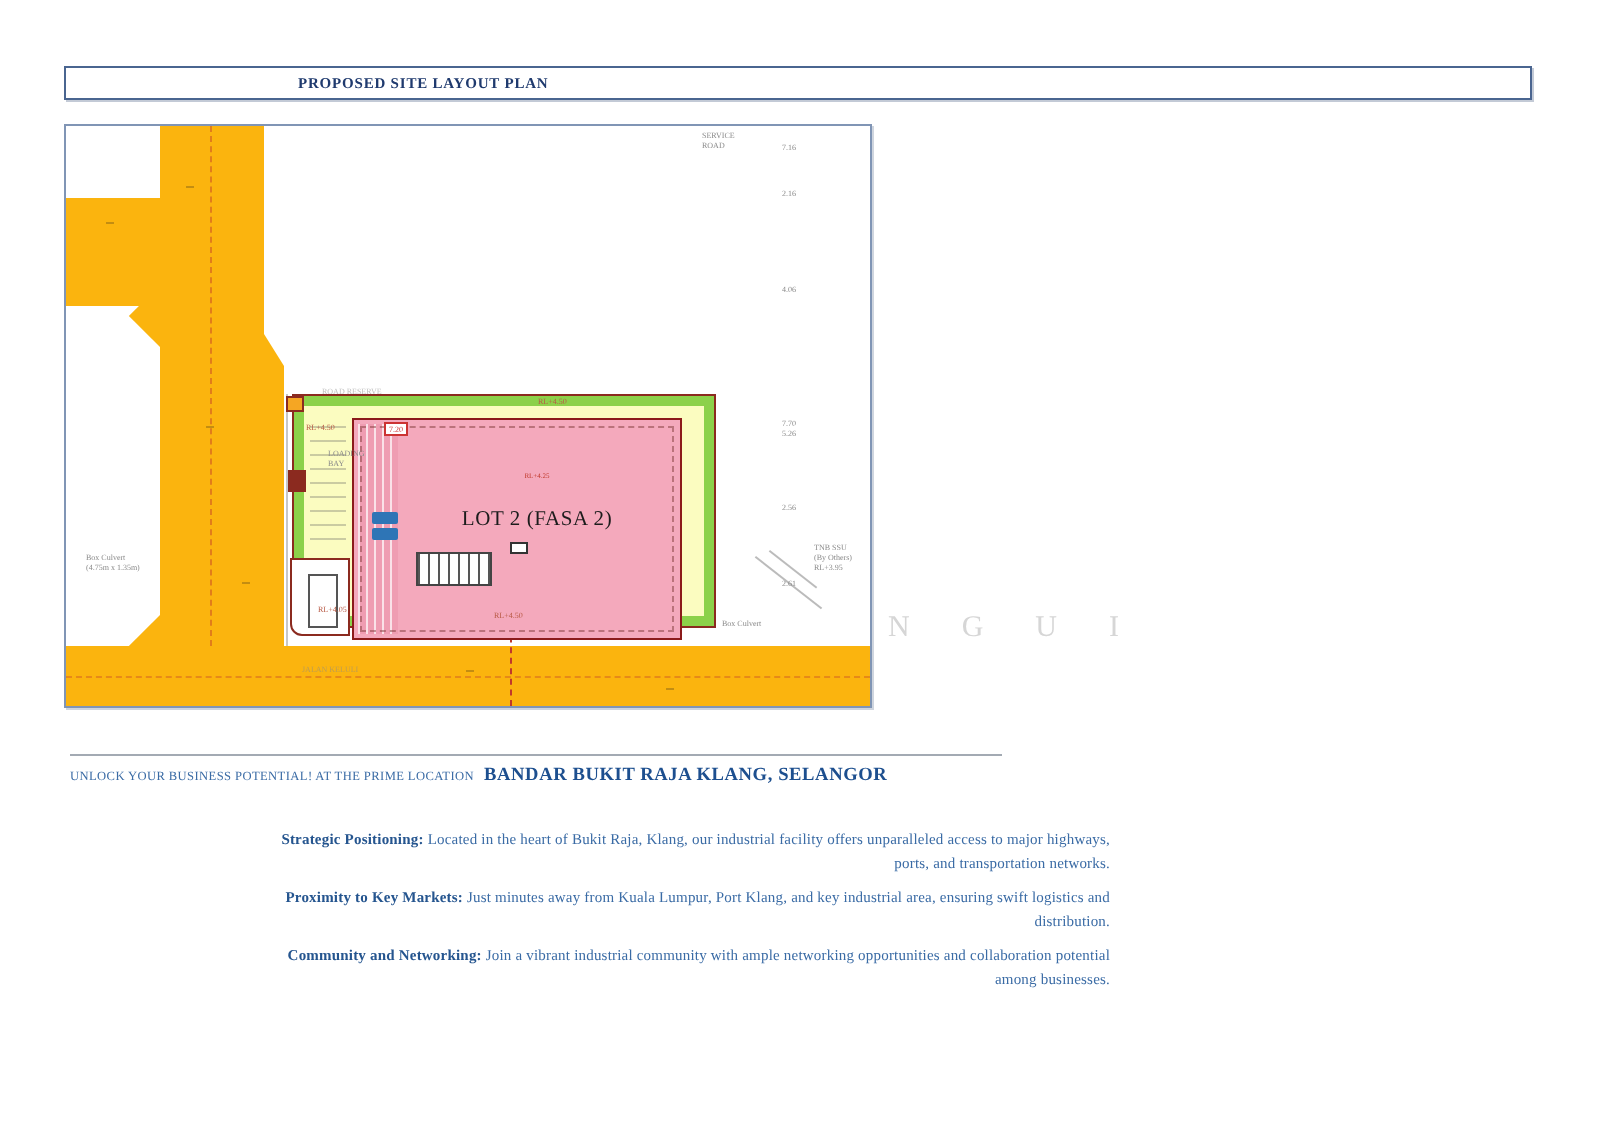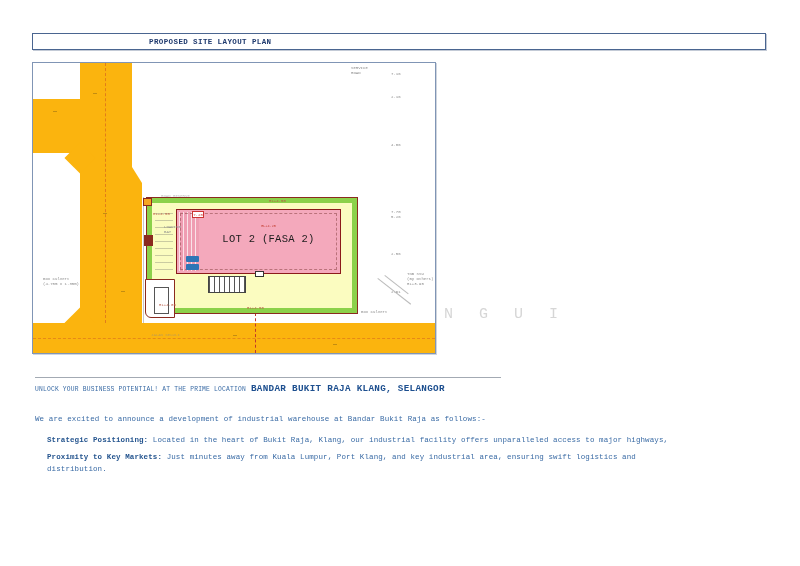--- a/index.html
+++ b/index.html
@@ -1,18 +1,19 @@
 <!DOCTYPE html>
 <html style="--road: #FBB40E; --site: #FBFCC0; --green-buffer: #8CD14A; --building: #F4A9BC; --accent-blue: #2E75B6; --text-blue: #3a6ba5; --heading-navy: #1d4f8f;"><head>
 <meta charset="utf-8">
 <style>
   html,body{margin:0;padding:0;background:#fff;}
   .page{
     position:relative;width:800px;height:566px;overflow:hidden;background:#fff;
-    font-family:Liberation Mono, monospace;
+    font-family:Liberation Serif, serif;
+    text-align:right;
   }
   
   .title-box{
     position:absolute;left:32px;top:33px;width:734px;height:17px;
     border:1px solid #4a6590;box-shadow:1px 1px 0 #c3cad6;background:#fff;
     display:flex;align-items:center;padding-left:116px;box-sizing:border-box;
   }
   .title-box .t{font-size:7.5px;font-weight:bold;color:#1f3a6e;letter-spacing:.4px;}
   
   .plan{
@@ -27,21 +28,21 @@
   .dashh{border-top:1px dashed rgba(192,57,43,.35);}
   .redline{border-left:1px dashed #c0392b;}
   .drain{border-left:1px solid rgba(130,130,130,.45);}
   .speck{background:rgba(150,110,20,.55);width:4px;height:1px;}
   
   .site{left:113px;top:134px;width:212px;height:117px;background:var(--green-buffer,#8CD14A);
         border:1px solid #8b2a1f;box-sizing:border-box;}
   .site-inner{position:absolute;left:5px;top:5px;right:5px;bottom:5px;background:var(--site,#FBFCC0);}
   .parking{left:3px;top:10px;width:18px;height:58px;
            background:repeating-linear-gradient(180deg, rgba(90,90,90,.3) 0 1px, transparent 1px 7px);}
-  .building{left:143px;top:146px;width:165px;height:65px;background:var(--building,#F4A9BC);
+  .building{left:143px;top:146px;width:165px;height:111px;background:var(--building,#F4A9BC);
             border:1px solid #8b1a1a;box-sizing:border-box;}
   .building::after{content:"";position:absolute;left:3px;top:3px;right:3px;bottom:3px;
             border:1px dashed rgba(130,60,60,.5);}
   .hatch{left:2px;top:2px;bottom:2px;width:20px;background-color:#EF9DB2;
          background-image:repeating-linear-gradient(90deg, rgba(255,255,255,.7) 0 1px, transparent 1px 4px);}
   .lot-label{left:calc(50% + 10px);top:46%;transform:translate(-50%,-50%);
          font-size:10.5px;color:#1c1c1c;letter-spacing:.3px;white-space:nowrap;z-index:3;}
   .rl-red{left:calc(50% + 10px);top:26%;transform:translate(-50%,-50%);
          font-size:3.5px;color:#c0392b;white-space:nowrap;z-index:3;}
   .stairs{left:175px;top:213px;width:38px;height:17px;background:#fff;border:1px solid #444;
@@ -159,27 +160,31 @@
   <div class="watermark">NGUI</div>
 
   <div class="sep"></div>
 
   <div class="intro">
     <span class="pre">UNLOCK YOUR BUSINESS POTENTIAL! AT THE PRIME LOCATION</span>
     <span class="loc">BANDAR BUKIT RAJA KLANG, SELANGOR</span>
   </div>
 
   <div class="body-text">
-    <p class="opening">We are excited to announce a development of industrial warehouse at Bandar Bukit Raja as follows:-</p>
 
     <p class="para">
       <span class="l1"><span class="lead">Strategic Positioning:</span><span> Located in the heart of Bukit Raja, Klang, our industrial facility offers unparalleled access to major highways,</span></span>
+      <span class="l2">ports, and transportation networks.</span>
     </p>
 
     <p class="para">
       <span class="l1"><span class="lead">Proximity to Key Markets:</span><span> Just minutes away from Kuala Lumpur, Port Klang, and key industrial area, ensuring swift logistics and</span></span>
       <span class="l2">distribution.</span>
     </p>
 
 
+    <p class="para">
+      <span class="l1"><span class="lead">Community and Networking:</span><span> Join a vibrant industrial community with ample networking opportunities and collaboration potential</span></span>
+      <span class="l2">among businesses.</span>
+    </p>
   </div>
 
 </div>
 
 </body></html>

